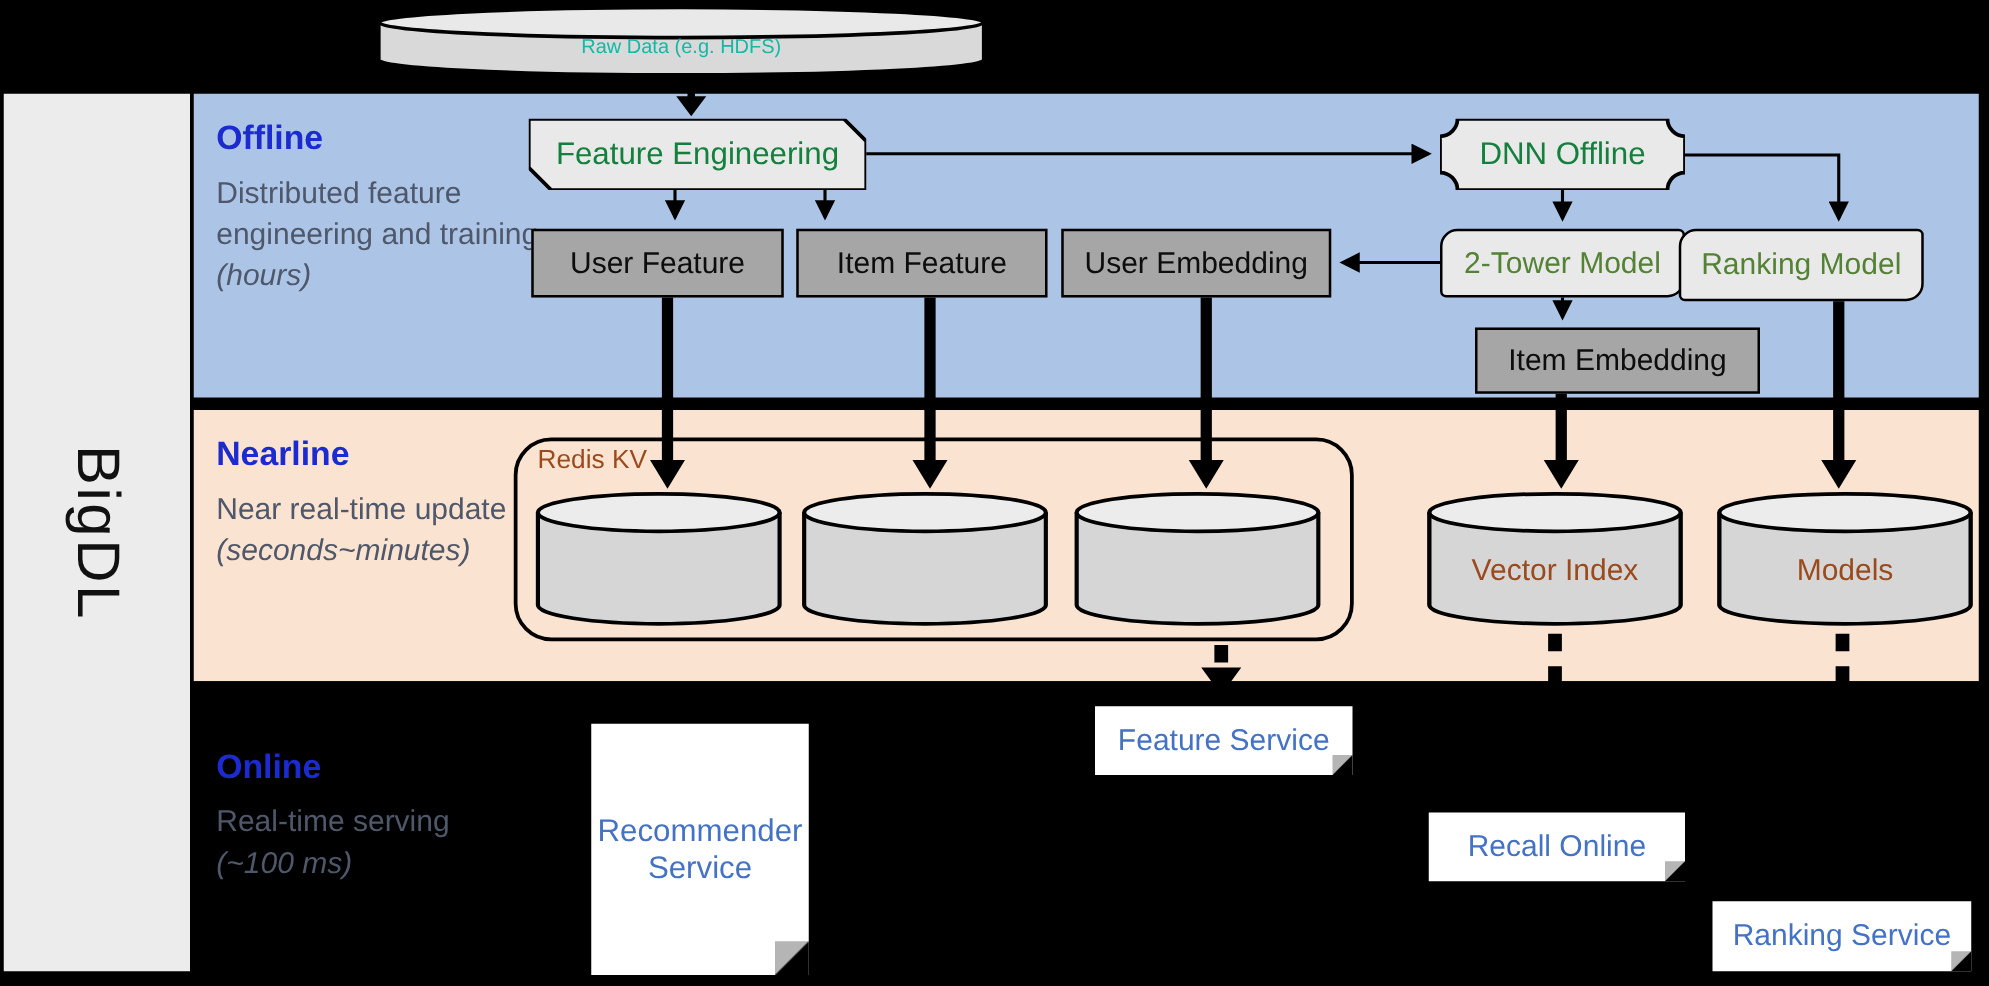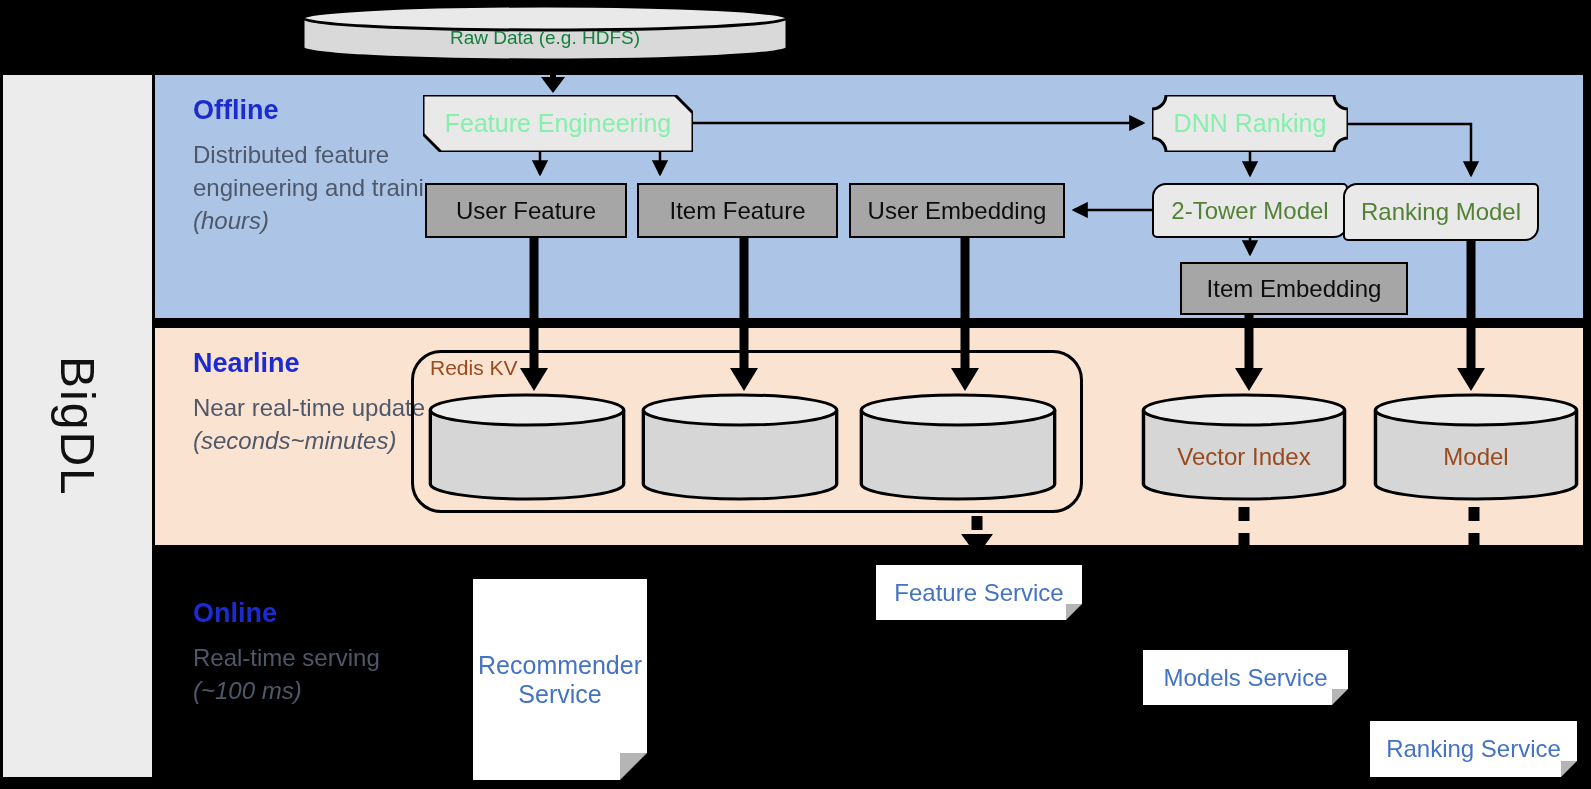--- a/index.html
+++ b/index.html
@@ -7,31 +7,31 @@
          font-family:"Liberation Sans",sans-serif;}
   .abs{position:absolute;}
   
   .lane{position:absolute;left:155px;width:1428px;}
   .lane-offline{top:75px;height:243px;background:#acc5e7;}
   .lane-nearline{top:328px;height:217px;background:#fae3d0;}
   .lane-online{top:545px;height:244px;background:#000;}
   .lane-title{font-size:27px;font-weight:bold;color:#1b2bd0;}
   .lane-desc{font-size:24px;color:#4f586a;line-height:1.38;margin-top:12px;}
   .lane-desc i{font-style:italic;}
-  .lane-label-block{position:absolute;left:38px;top:20px;width:258px;}
+  .lane-label-block{position:absolute;left:18px;top:20px;width:258px;}
   
   #bigdl-bar{left:3px;top:75px;width:149px;height:702px;background:#ececec;
              display:flex;align-items:center;justify-content:center;}
   #bigdl-bar .vtext{writing-mode:vertical-rl;text-orientation:mixed;font-size:48px;color:#111;letter-spacing:2px;}
   
   .node{position:absolute;display:flex;align-items:center;justify-content:center;box-sizing:border-box;}
   .gray-box{background:#a6a6a6;border:2.5px solid #000;font-size:24px;color:#0d0d0d;}
   .round-diag{background:#e9e9e9;border:2.5px solid #000;border-radius:14px 5px 14px 5px;font-size:24px;color:#548235;}
   .shape-label{position:absolute;inset:0;display:flex;align-items:center;justify-content:center;text-align:center;}
-  .blue-label{color:#86efac;font-size:25px;}
+  .blue-label{color:#15803d;font-size:25px;}
   .svg-fill{position:absolute;inset:0;width:100%;height:100%;}
   
   .cyl-label{position:absolute;inset:0;display:flex;align-items:center;justify-content:center;
              padding-top:16px;color:#9a4a1d;font-size:24px;}
   
   #redis-box{left:411px;top:350px;width:672px;height:163px;border:3px solid #000;border-radius:30px;box-sizing:border-box;}
   #redis-label{left:430px;top:356px;font-size:21px;color:#9a4a1d;}
   
   .service{position:absolute;background:#ffffff;display:flex;align-items:center;justify-content:center;
            text-align:center;color:#4472c4;font-size:24px;}
@@ -80,35 +80,35 @@
 
   <div id="bigdl-bar" class="abs">
     <div class="vtext">BigDL</div>
   </div>
 
   <div class="abs cylwrap" style="left:300px;top:4px;width:490px;height:58px;">
     <svg class="svg-fill" viewBox="0 0 490 58" preserveAspectRatio="none">
       <path d="M3,14 V44 A242,12 0 0 0 487,44 V14" fill="#d9d9d9" stroke="#000" stroke-width="3"></path>
       <ellipse cx="245" cy="14" rx="242" ry="12" fill="#e9e9e9" stroke="#000" stroke-width="3"></ellipse>
     </svg>
-    <div class="shape-label" style="padding-top:10px;font-size:19px;color:#15803d;">Raw Data (e.g. HDFS)</div>
+    <div class="shape-label" style="padding-top:10px;font-size:16px;color:#14b8a6;">Raw Data (e.g. HDFS)</div>
   </div>
 
   <div class="abs cylwrap" style="left:423px;top:95px;width:270px;height:57px;z-index:20;">
     <svg class="svg-fill" viewBox="0 0 270 57" preserveAspectRatio="none">
       <polygon points="0,0 252,0 270,18 270,57 18,57 0,39" fill="#e9e9e9" stroke="#000" stroke-width="3"></polygon>
     </svg>
     <div class="shape-label blue-label">Feature Engineering</div>
   </div>
 
   <div class="abs cylwrap" style="left:1152px;top:95px;width:196px;height:57px;z-index:20;">
     <svg class="svg-fill" viewBox="0 0 196 57" preserveAspectRatio="none">
       <path d="M14,0 H182 A14,14 0 0 0 196,14 V43 A14,14 0 0 0 182,57 H14 A14,14 0 0 0 0,43 V14 A14,14 0 0 0 14,0 Z" fill="#e9e9e9" stroke="#000" stroke-width="3"></path>
     </svg>
-    <div class="shape-label blue-label">DNN Ranking</div>
+    <div class="shape-label blue-label">DNN Offline</div>
   </div>
 
   <div class="node gray-box" style="left:425px;top:183px;width:202px;height:55px;">
     <span>User Feature</span>
   </div>
   <div class="node gray-box" style="left:637px;top:183px;width:201px;height:55px;">
     <span>Item Feature</span>
   </div>
   <div class="node gray-box" style="left:849px;top:183px;width:216px;height:55px;">
     <span>User Embedding</span>
@@ -151,31 +151,31 @@
       <path d="M3,18 V92 A87,15 0 0 0 177,92 V18" fill="#d6d6d6" stroke="#000" stroke-width="3"></path>
       <ellipse cx="90" cy="18" rx="87" ry="15" fill="#ececec" stroke="#000" stroke-width="3"></ellipse>
     </svg>
     <div class="cyl-label">Vector Index</div>
   </div>
   <div class="cylwrap" style="left:1372px;top:392px;width:208px;height:113px;">
     <svg class="svg-fill" viewBox="0 0 180 113" preserveAspectRatio="none">
       <path d="M3,18 V92 A87,15 0 0 0 177,92 V18" fill="#d6d6d6" stroke="#000" stroke-width="3"></path>
       <ellipse cx="90" cy="18" rx="87" ry="15" fill="#ececec" stroke="#000" stroke-width="3"></ellipse>
     </svg>
-    <div class="cyl-label">Model</div>
+    <div class="cyl-label">Models</div>
   </div>
 
   <div class="service doc" style="left:473px;top:579px;width:174px;height:201px;font-size:25px;padding:0 8px;box-sizing:border-box;">
     <span>Recommender Service</span>
   </div>
   <div class="service" style="left:876px;top:565px;width:206px;height:55px;">
     <span>Feature Service</span>
   </div>
   <div class="service" style="left:1143px;top:650px;width:205px;height:55px;">
-    <span>Models Service</span>
+    <span>Recall Online</span>
   </div>
   <div class="service" style="left:1370px;top:721px;width:207px;height:56px;">
     <span>Ranking Service</span>
   </div>
 
   <svg class="overlay" viewBox="0 0 1591 789">
     <defs>
       <marker id="ah" viewBox="0 0 10 10" refX="8.5" refY="5" markerWidth="6.5" markerHeight="6.5" orient="auto-start-reverse">
         <path d="M0,0 L10,5 L0,10 Z" fill="#000"></path>
       </marker>

